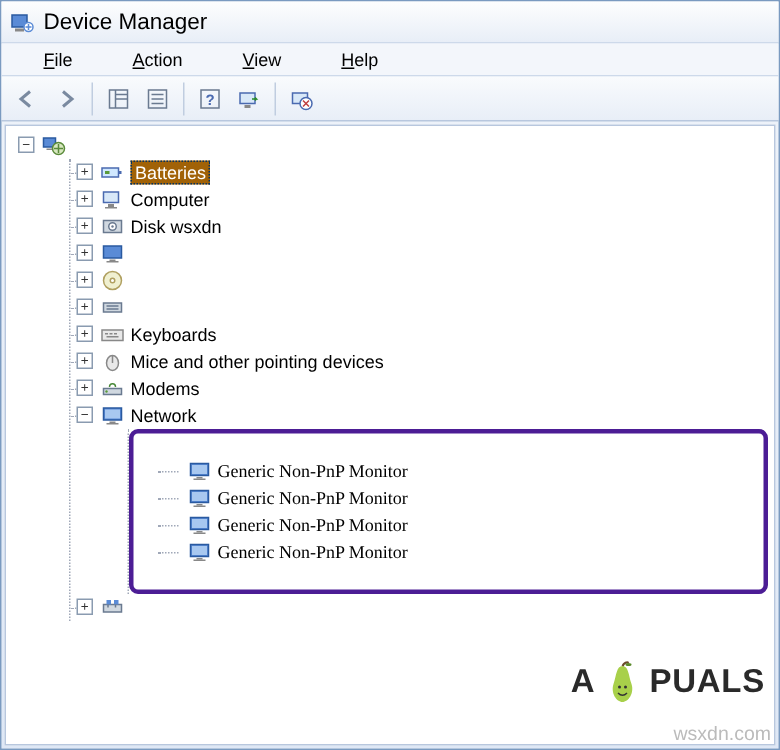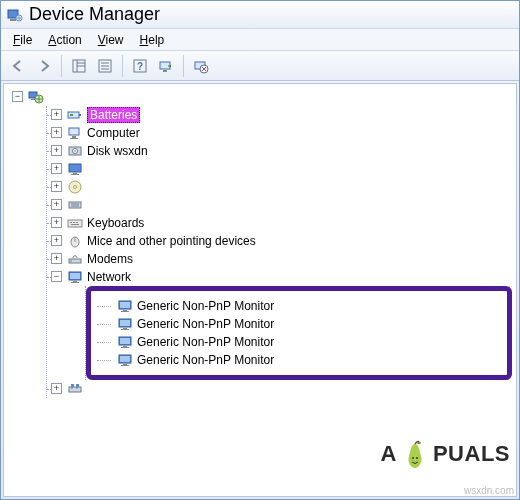--- a/index.html
+++ b/index.html
@@ -20,28 +20,29 @@
 }
 .titlebar {
   height: 28px;
   display: flex;
   align-items: center;
   padding: 0 6px;
   background: linear-gradient(#fdfefe, #e8eef7);
   border-bottom: 1px solid #cdd9ea;
 }
 .titlebar .appicon { width: 16px; height: 16px; margin-right: 6px; }
-.titlebar .title { font-size: 18px; color: #000; }
+.titlebar .title { font-size: 15px; color: #000; }
 .menubar {
   height: 22px;
   display: flex;
   align-items: center;
-  padding: 0 4px;
+  padding: 0 20px;
   background: #f3f6fb;
   border-bottom: 1px solid #cdd9ea;
+  gap: 24px;
 }
 .menuitem {
   padding: 2px 8px;
   cursor: default;
 }
 .menuitem .ul { text-decoration: underline; }
 .toolbar {
   height: 30px;
   display: flex;
   align-items: center;
@@ -88,43 +89,44 @@
   font-size: 9px; line-height: 9px;
   color: #333;
   cursor: pointer;
 }
 .nodeicon {
   width: 16px; height: 16px; margin-right: 4px;
   flex-shrink: 0;
 }
 .label { white-space: nowrap; }
 .selected .label {
-  background: #d946ef;
+  background: #a16207;
   color: #fff;
   border: 1px dotted #003366;
   padding: 0 2px;
 }
 .children { margin-left: 18px; border-left: 1px dotted #a0a8b8; padding-left: 0; }
 .children .node { padding-left: 20px; }
 .children .node::before {
   content: "";
   position: absolute;
   left: 0; top: 9px;
   width: 14px; height: 0;
   border-top: 1px dotted #a0a8b8;
 }
 .highlight-box {
-  border: 5px solid #4c1d95;
+  border: 3px solid #4c1d95;
   border-radius: 6px;
-  padding: 6px;
+  padding: 16px;
+  font-family: Liberation Serif, serif;
 }
 .watermark {
   position: absolute;
   right: 6px; bottom: 4px;
-  font-size: 10px;
+  font-size: 13px;
   color: #bbb;
 }
 .brand {
   position: absolute;
   right: 10px;
   bottom: 30px;
   font-size: 22px;
   font-weight: 700;
   color: #2a2a2a;
   letter-spacing: 0.5px;

